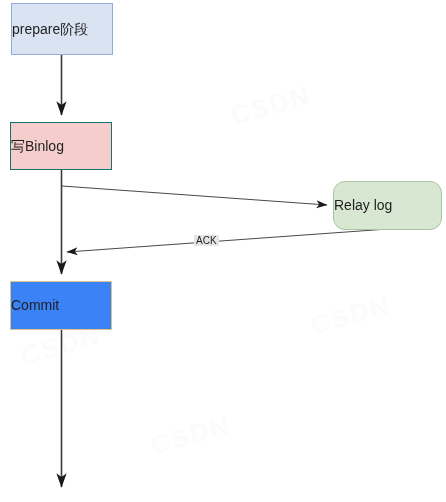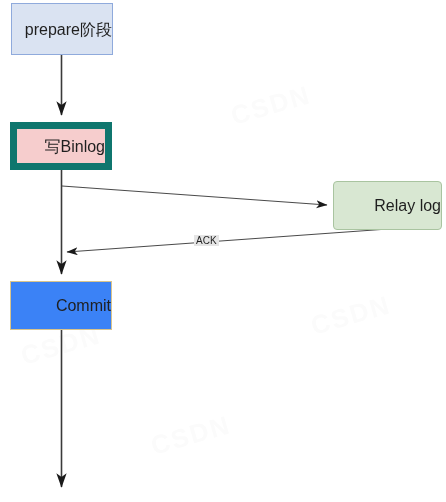--- a/index.html
+++ b/index.html
@@ -35,59 +35,59 @@
     letter-spacing: 2px;
     user-select: none;
     transform: rotate(-16deg);
     white-space: nowrap;
   }
   .node {
     position: absolute;
     box-sizing: border-box;
     display: flex;
     align-items: center;
-    justify-content: flex-end;
+    justify-content: flex-start;
     text-align: center;
     color: #1f1f1f;
-    font-size: 16px;
+    font-size: 14px;
     line-height: 15px;
     z-index: 3;
   }
   .node-prepare {
     left: 11px;
     top: 3px;
     width: 102px;
     height: 52px;
     background: #dae3f2;
     border: 1px solid #8faadc;
   }
   .node-binlog {
     left: 10px;
     top: 122px;
     width: 102px;
     height: 48px;
     background: #f6cdcd;
-    border: 7px solid #0f766e;
+    border: 1px solid #0f766e;
   }
   .node-commit {
     left: 10px;
     top: 281px;
     width: 102px;
     height: 49px;
     background: #3b82f6;
     border: 1px solid #d9c48c;
   }
   .node-relay {
     left: 333px;
     top: 181px;
     width: 109px;
     height: 49px;
     background: #d8e7d2;
     border: 1px solid #a9c4a0;
-    border-radius: 4px;
+    border-radius: 12px;
   }
   .edge-label {
     position: absolute;
     z-index: 4;
     background: #e5e5e5;
     color: #1f1f1f;
     font-size: 10px;
     padding: 0 2px;
   }
   .label-ack {

